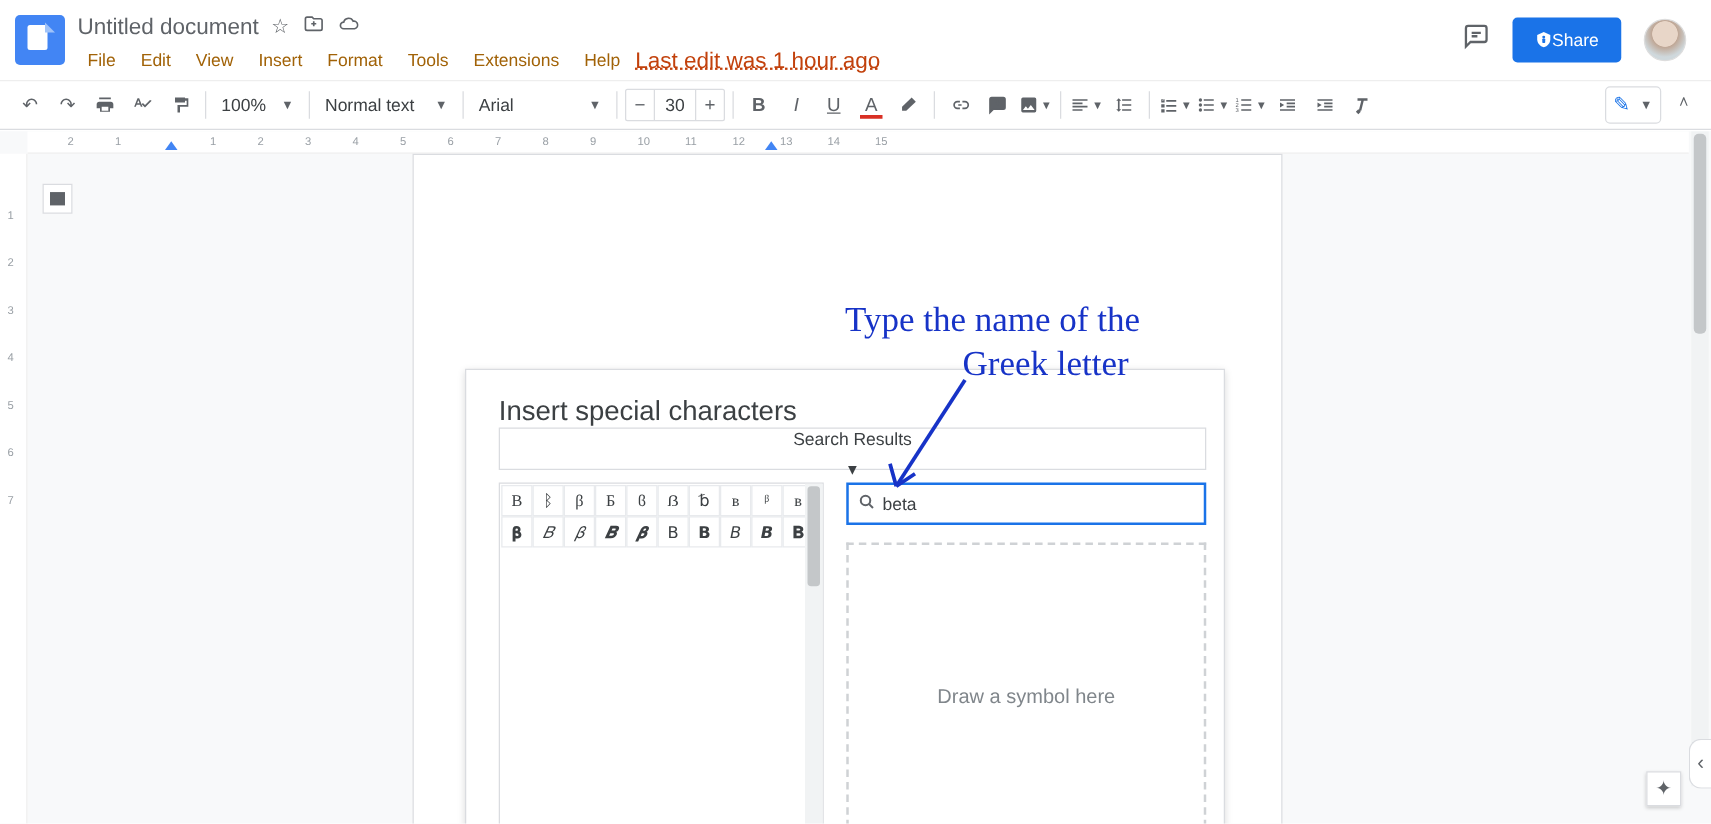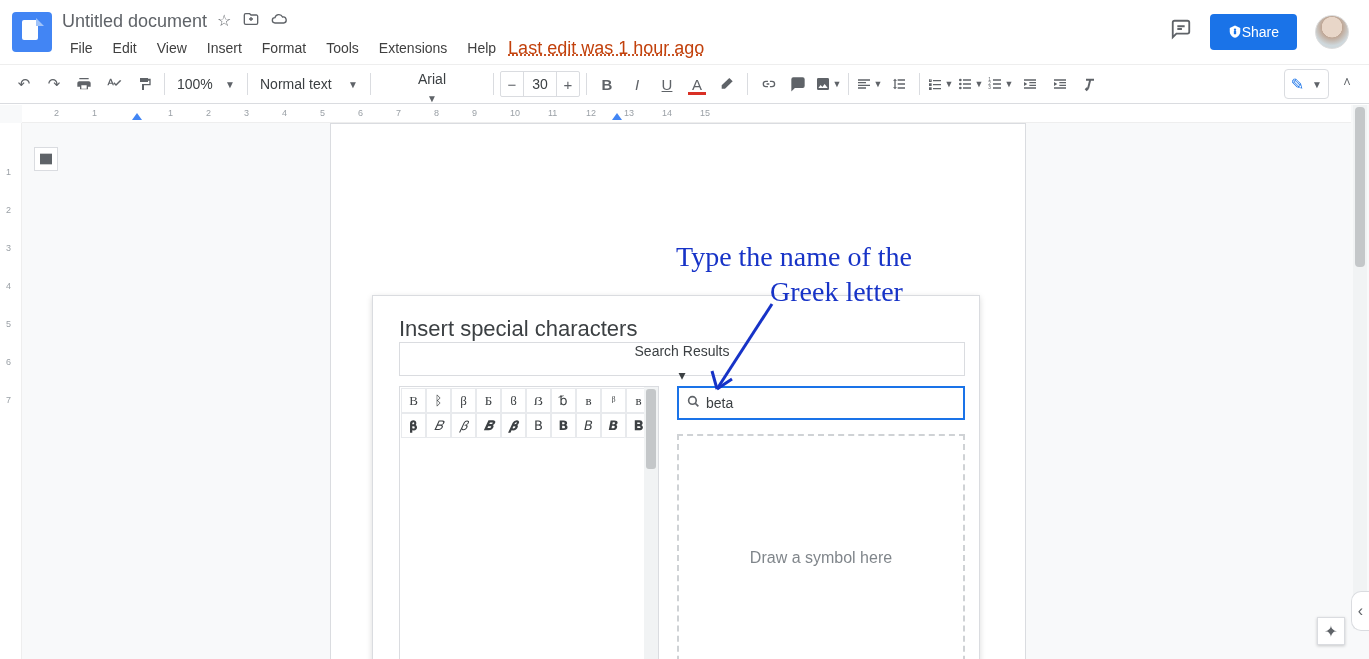--- a/index.html
+++ b/index.html
@@ -45,21 +45,21 @@
   }
   .title-block { flex: 0 0 auto; }
   .doc-title-row { display: flex; align-items: center; gap: 10px; height: 26px; }
   .doc-title {
     font-size: 18px; color:#5f6368;
   }
   .doc-icons { display:flex; gap:12px; color:#5f6368; }
   .doc-icons span{ font-size:16px; cursor:pointer; }
   .menu-row { display:flex; gap:4px; margin-top:2px; align-items:center; }
   .menu-row .menu-item{
-    padding:4px 8px; font-size:14px; color:#404040; border-radius:4px;
+    padding:4px 8px; font-size:14px; color:#a16207; border-radius:4px;
     cursor:pointer;
   }
   .last-edit{
     margin-left:0; font-size:18px; color:#c2410c;
     text-decoration:underline dotted; cursor:pointer;
   }
   .header-right{
     margin-left:auto; display:flex; align-items:center; gap:18px; padding-right:8px;
     margin-top:6px;
   }
@@ -83,21 +83,21 @@
   .tool{
     min-width:28px; height:28px; display:flex; align-items:center; justify-content:center;
     color:#5f6368; font-size:15px; cursor:pointer; border-radius:2px;
   }
   .divider{ width:1px; height:22px; background:#dadce0; margin:0 4px;}
   .combo{
     height:26px; display:flex; align-items:center; gap:6px; padding:0 6px;
     color:#3c4043; font-size:14px; cursor:pointer;
   }
   .combo .caret{ font-size:10px; color:#5f6368;}
-  .font-combo{ width:110px; justify-content:space-between;flex-direction:column;}
+  .font-combo{ width:110px; justify-content:space-between;}
   .style-combo{ width:110px; justify-content:space-between;}
   .zoom-combo{ width:70px; justify-content:space-between;}
   .size-group{
     display:flex; align-items:center; border:1px solid #dadce0; border-radius:2px;
     height:26px;
   }
   .size-group .step{
     width:22px; text-align:center; color:#5f6368; cursor:pointer; font-size:15px;
   }
   .size-group .size-val{

